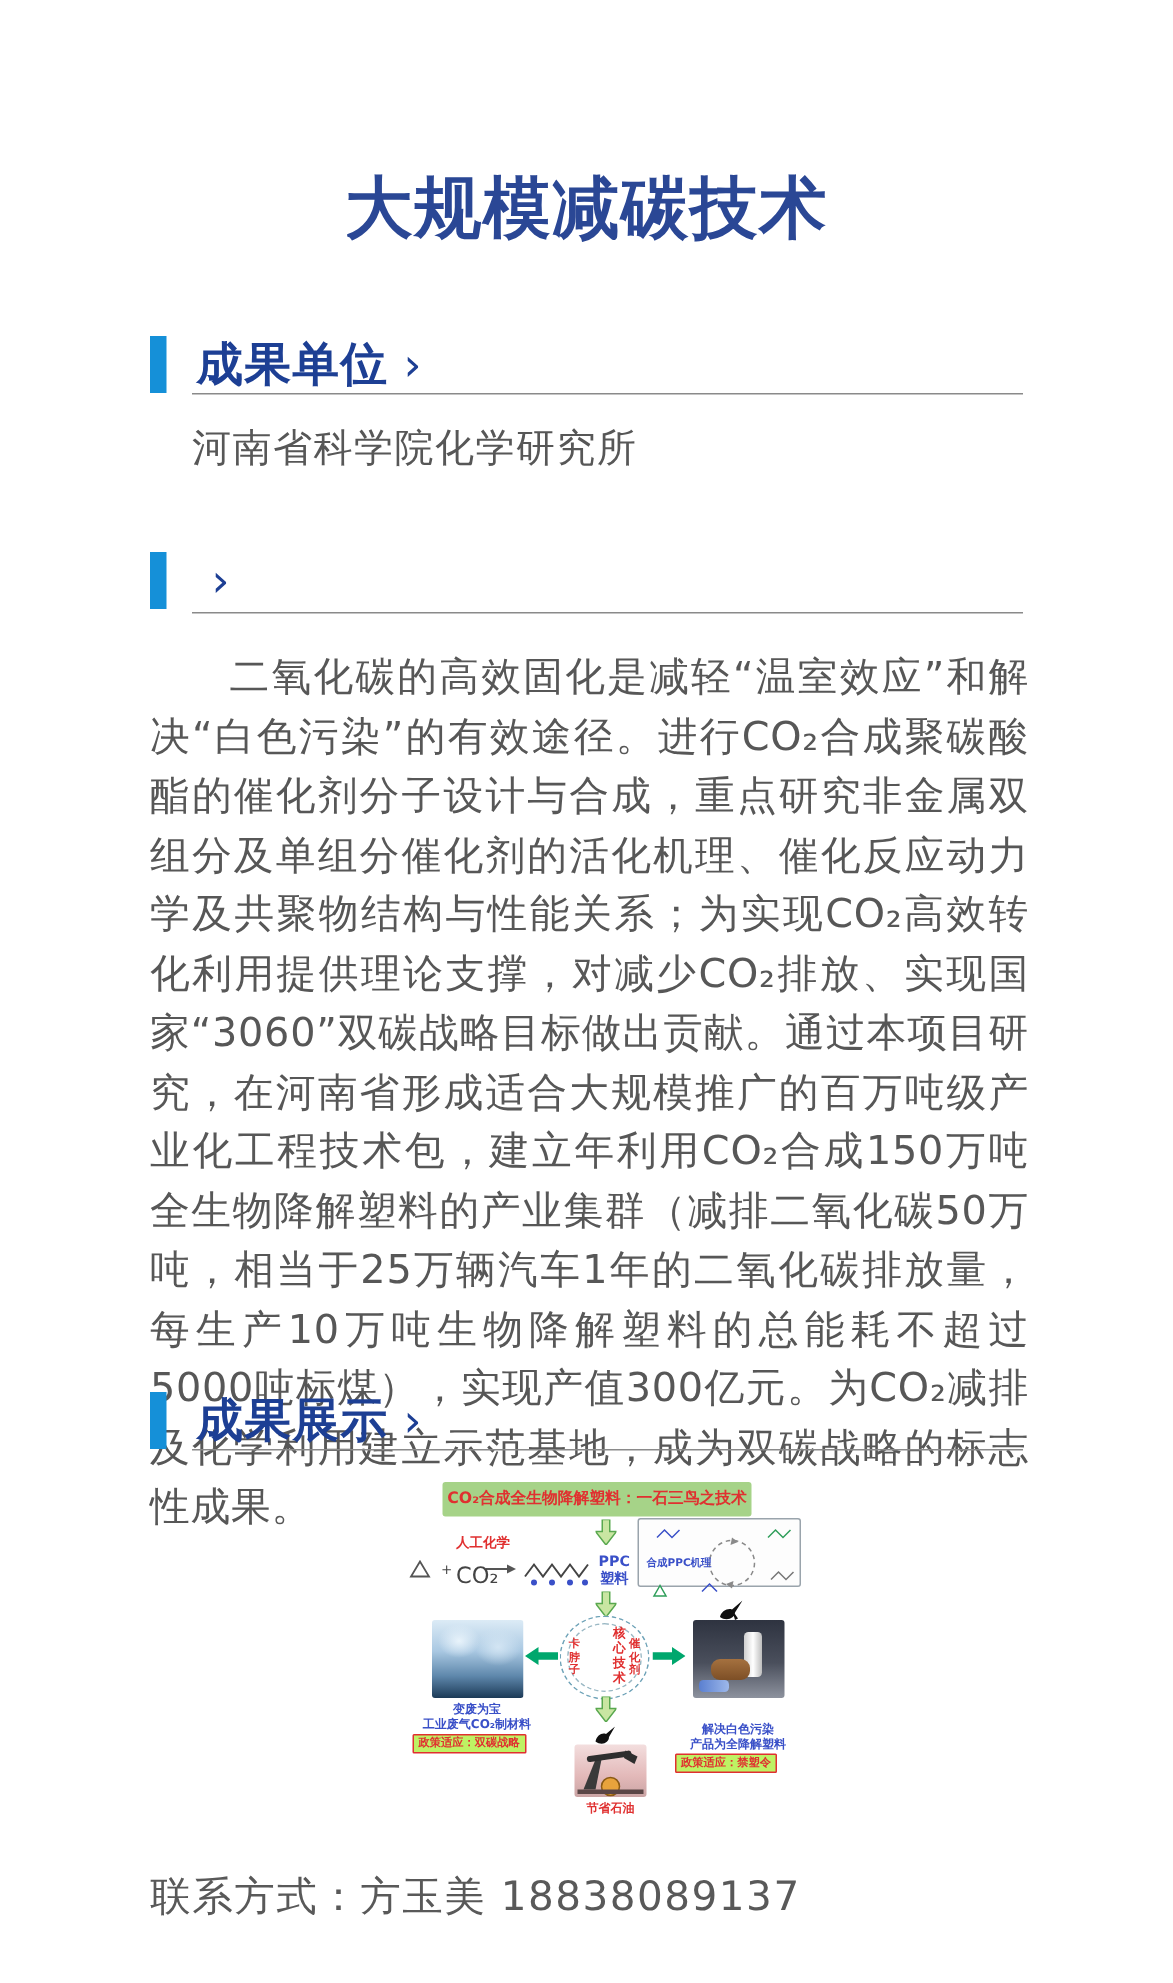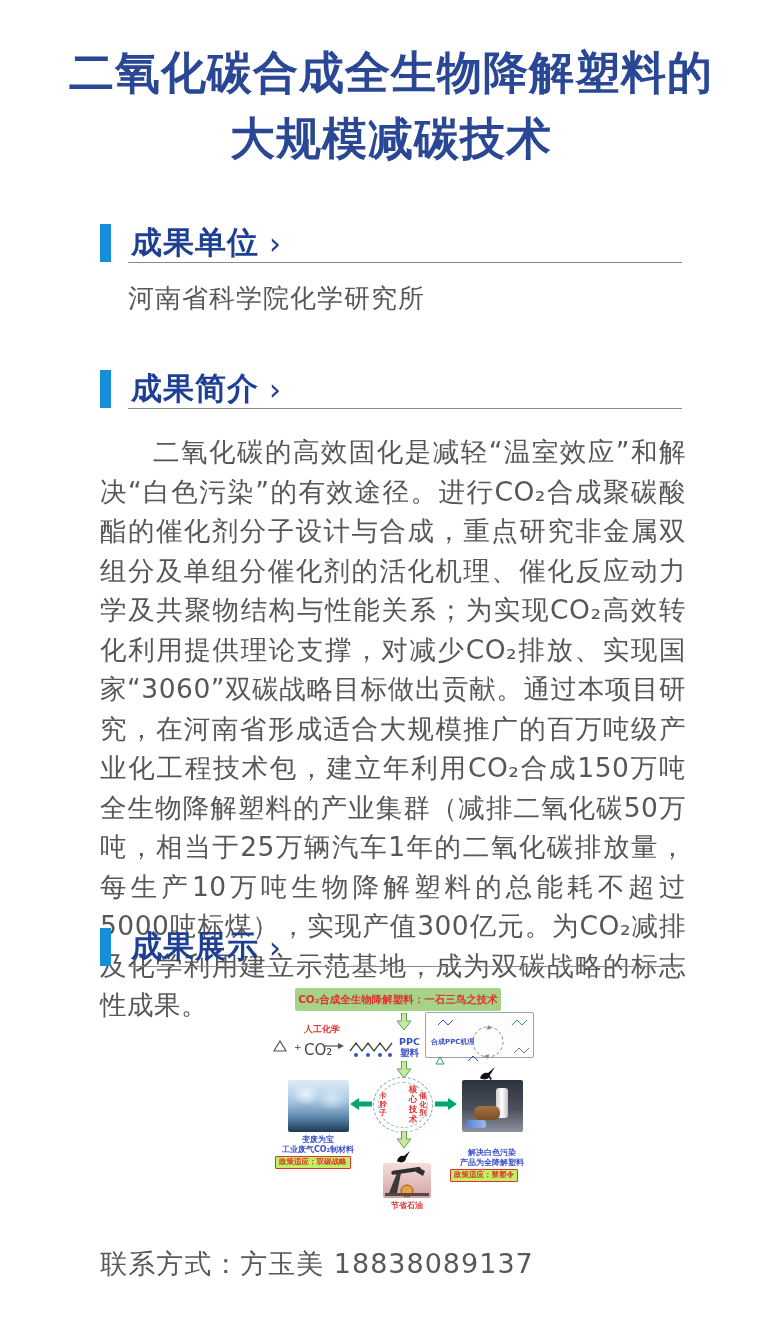--- a/index.html
+++ b/index.html
@@ -119,35 +119,34 @@
   }
   .badge-left  { left:7px;   top:171px; }
   .badge-right { left:182px; top:184px; }
 
   .cap-oil { position:absolute; left:100px; top:216px; width:78px; color:#e03030; font-weight:bold; font-size:8px; text-align:center; }
 </style>
 </head>
 <body>
 
 <h1 class="page-title">
-  <span>二氧化碳合成全生物降解塑料的</span><br>
+  <br>
   <span>大规模减碳技术</span>
 </h1>
 
 <div class="sec-head" style="top:222px;">
   <span class="sec-bar"></span>
   <span class="sec-title">成果单位</span>
   <span class="sec-chev">›</span>
 </div>
 <div class="sec-rule" style="top:262px;"></div>
 <p class="unit-content">河南省科学院化学研究所</p>
 
 <div class="sec-head" style="top:368px;">
   <span class="sec-bar"></span>
-  <span class="sec-title">成果简介</span>
   <span class="sec-chev">›</span>
 </div>
 <div class="sec-rule" style="top:408px;"></div>
 <p class="intro-paragraph">二氧化碳的高效固化是减轻“温室效应”和解决“白色污染”的有效途径。进行CO₂合成聚碳酸酯的催化剂分子设计与合成，重点研究非金属双组分及单组分催化剂的活化机理、催化反应动力学及共聚物结构与性能关系；为实现CO₂高效转化利用提供理论支撑，对减少CO₂排放、实现国家“3060”双碳战略目标做出贡献。通过本项目研究，在河南省形成适合大规模推广的百万吨级产业化工程技术包，建立年利用CO₂合成150万吨全生物降解塑料的产业集群（减排二氧化碳50万吨，相当于25万辆汽车1年的二氧化碳排放量，每生产10万吨生物降解塑料的总能耗不超过5000吨标煤），实现产值300亿元。为CO₂减排及化学利用建立示范基地，成为双碳战略的标志性成果。</p>
 
 <div class="sec-head" style="top:926px;">
   <span class="sec-bar"></span>
   <span class="sec-title">成果展示</span>
   <span class="sec-chev">›</span>
 </div>

